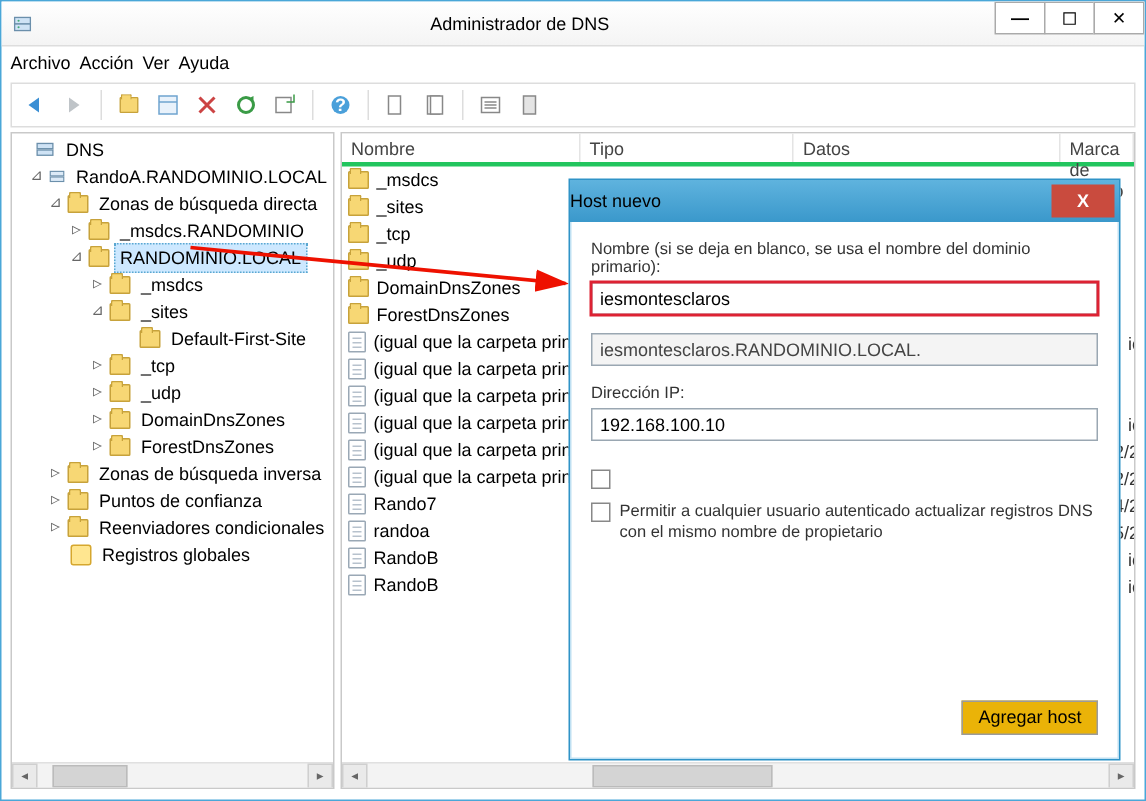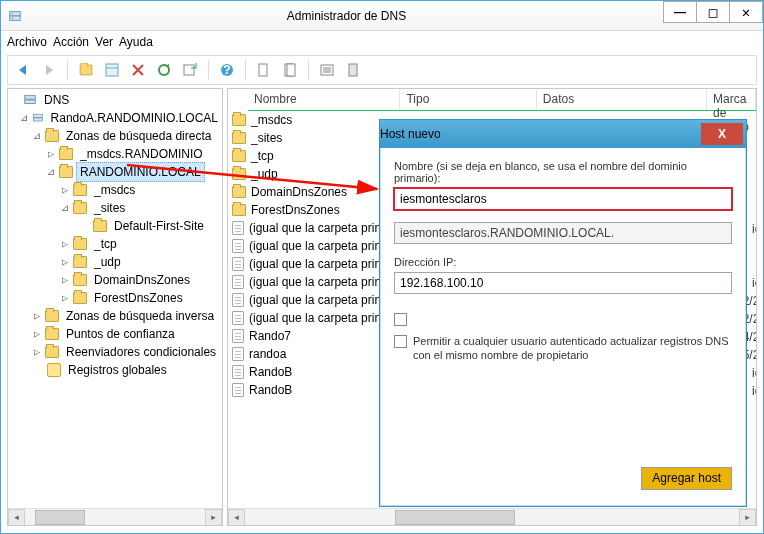--- a/index.html
+++ b/index.html
@@ -23,21 +23,21 @@
   .tree-row { height: 18px; line-height: 18px; display: flex; align-items: center; gap: 3px; cursor: default; }
   .tree-label { padding: 0 4px; }
   .tree-label.sel { background: #cde8ff; border: 1px dotted #5aa7d0; padding: 0 3px; }
   .exp { width: 10px; text-align: center; color: #666; font-family: monospace; font-size: 10px; }
   .ic-folder { width: 14px; height: 12px; background: #f7d774; border: 1px solid #c7a23b; border-radius: 1px; display: inline-block; position: relative; }
   .ic-folder::before { content:""; position:absolute; top:-3px; left:0; width:6px; height:3px; background:#f7d774; border:1px solid #c7a23b; border-bottom:none; border-radius:1px 1px 0 0; }
   .ic-page { width: 12px; height: 14px; background:#fff; border:1px solid #9aa8b5; border-radius:1px; display:inline-block; position:relative; }
   .ic-page::after { content:""; position:absolute; left:2px; top:3px; width:6px; height:1px; background:#b7c2cd; box-shadow: 0 3px 0 #b7c2cd, 0 6px 0 #b7c2cd; }
   .ic-srv { width:14px; height:14px; display:inline-block; }
   .ic-globe { width:14px; height:14px; border:1px solid #d6a72e; border-radius:2px; background:#ffe690; display:inline-block; position:relative; }
-  .list-head { height: 22px; display: flex; border-bottom: 1px solid #22c55e; background:#fff;margin-left:20px; }
+  .list-head { height: 22px; display: flex; border-bottom: 3px solid #22c55e; background:#fff; }
   .col { border-right: 1px solid #e4e4e4; padding: 3px 6px; color:#444; }
   .c1 { width: 170px; } .c2 { width: 152px; } .c3 { width: 190px; } .c4 { flex:1; }
   .list-body { flex: 1; overflow: hidden; }
   .row { height: 18px; display: flex; align-items: center; padding-left: 4px; gap: 5px; cursor: default; white-space: nowrap; }
   .hsb { height: 17px; border-top: 1px solid #e0e0e0; background: #f3f3f3; display: flex; align-items: center; }
   .hsb-btn { width:17px; height:17px; background:#eaeaea; border:1px solid #cfcfcf; display:flex; align-items:center; justify-content:center; font-size:9px; color:#666;}
   .hsb-track { flex:1; height:17px; position:relative; }
   .hsb-thumb { position:absolute; top:1px; height:15px; background:#d4d4d4; border:1px solid #bbb; }
   
   .dialog { position: absolute; left: 378px; top: 118px; width: 368px; height: 388px; background: #fff; border: 1px solid #2f93c7; box-shadow: 0 0 0 1px #bfe0f2 inset; display:flex; flex-direction:column; }

